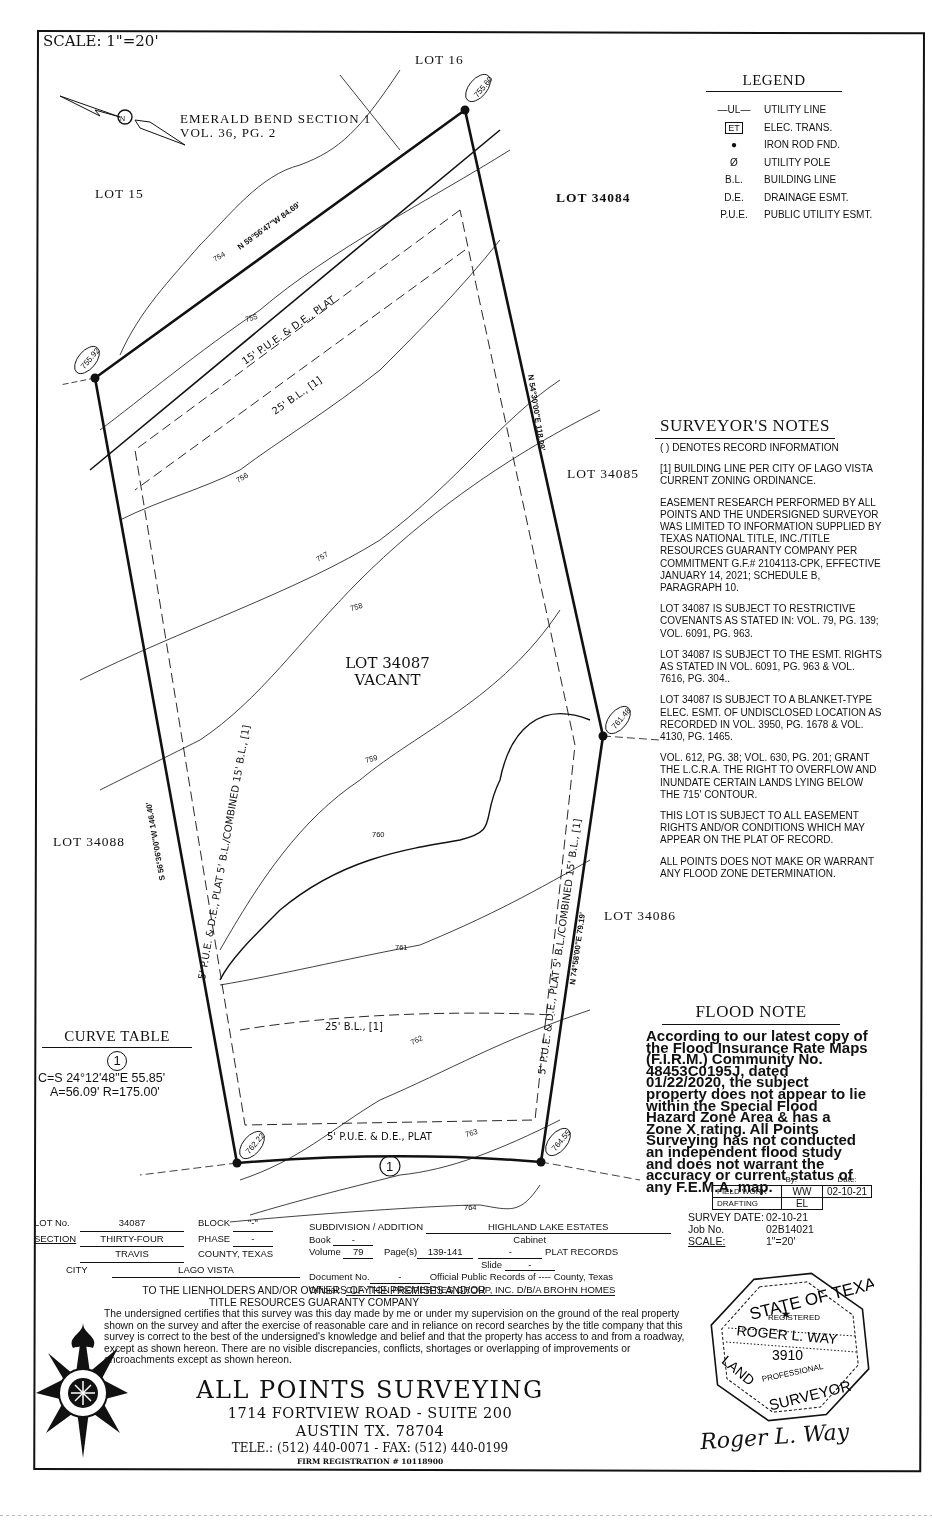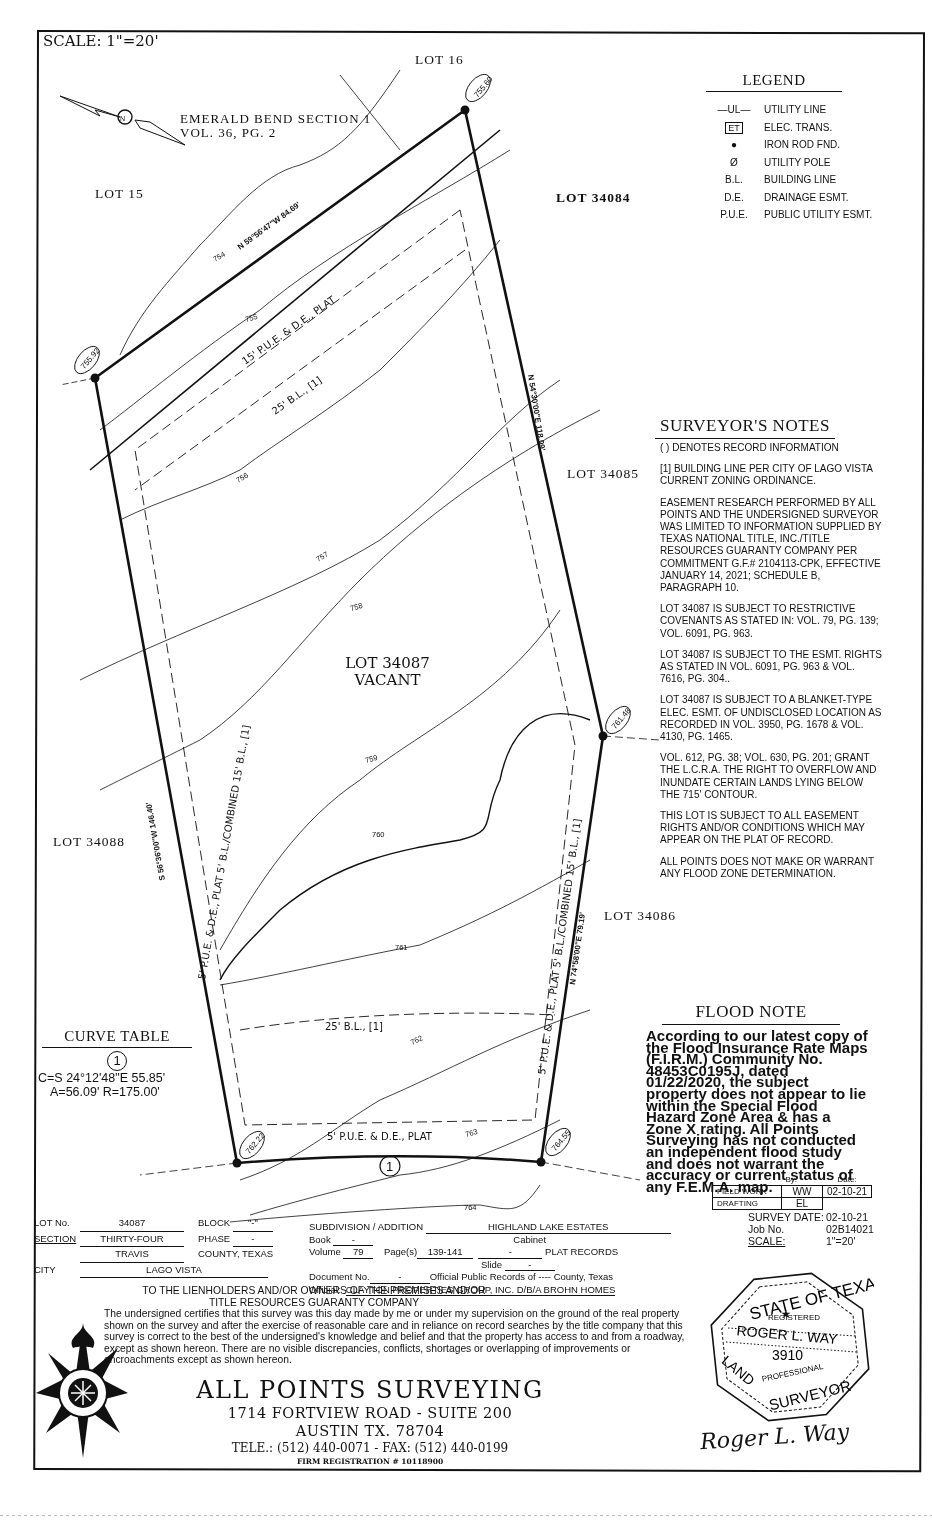--- a/index.html
+++ b/index.html
@@ -215,31 +215,31 @@
         <td style="font-size:10px;">02-10-21</td>
       </tr>
   <tr>
         <td>DRAFTING</td>
         <td style="text-align:center;font-size:10px;">EL</td>
         <td style="border:none;"></td>
       </tr>
 </tbody>
   </table>
 
-<div class="abs info" style="left:748px;top:1211px;font-size:10.5px;line-height:12px;">
+<div class="abs info" style="left:688px;top:1211px;font-size:10.5px;line-height:12px;">
   <div><span style="display:inline-block;width:78px;">SURVEY DATE:</span><span>02-10-21</span></div>
   <div><span style="display:inline-block;width:78px;">Job No.</span><span>02B14021</span></div>
   <div><span style="display:inline-block;width:78px;text-decoration:underline;">SCALE:</span><span>1"=20'</span></div>
 </div>
 
 <div class="abs info" style="left:34px;top:1216px;width:270px;font-size:9.5px;line-height:14.5px;">
   <div><span style="display:inline-block;width:46px;">LOT No.</span><span class="uline" style="width:104px;">34087</span><span style="display:inline-block;width:14px;"></span><span>BLOCK</span> <span class="uline" style="width:40px;">"-"</span></div>
   <div><span style="display:inline-block;width:46px;text-decoration:underline;">SECTION</span><span class="uline" style="width:104px;">THIRTY-FOUR</span><span style="display:inline-block;width:14px;"></span><span>PHASE</span> <span class="uline" style="width:40px;">-</span></div>
   <div><span style="display:inline-block;width:46px;"></span><span class="uline" style="width:104px;">TRAVIS</span><span style="display:inline-block;width:14px;"></span><span>COUNTY, TEXAS</span></div>
-  <div><span style="display:inline-block;width:46px;">CITY</span><span class="uline" style="width:188px;">LAGO VISTA</span></div>
+  <div><span style="display:inline-block;width:46px;padding-left:32px;">CITY</span><span class="uline" style="width:188px;">LAGO VISTA</span></div>
 </div>
 
 <div class="abs info" style="left:309px;top:1221px;width:390px;font-size:9.5px;line-height:11.5px;">
   <div><span>SUBDIVISION / ADDITION</span> <span class="uline" style="width:245px;">HIGHLAND LAKE ESTATES</span></div>
   <div><span>Book</span> <span class="uline" style="width:40px;">-</span><span style="display:inline-block;width:140px;"></span><span>Cabinet</span></div>
   <div><span>Volume</span> <span class="uline" style="width:30px;">79</span>&nbsp;&nbsp;&nbsp;&nbsp;<span>Page(s)</span><span class="uline" style="width:56px;">139-141</span>&nbsp;&nbsp;<span class="uline" style="width:64px;">-</span> <span>PLAT RECORDS</span></div>
   <div><span style="display:inline-block;width:172px;"></span><span>Slide</span> <span class="uline" style="width:50px;">-</span></div>
   <div><span>Document No.</span><span class="uline" style="width:60px;">-</span><span>Official Public Records of</span> <span>----</span> <span>County, Texas</span></div>
   <div><span>Official:</span>&nbsp;&nbsp;<span class="uline">CLAYTON PROPERTIES GROUP, INC. D/B/A BROHN HOMES</span></div>
 </div>

